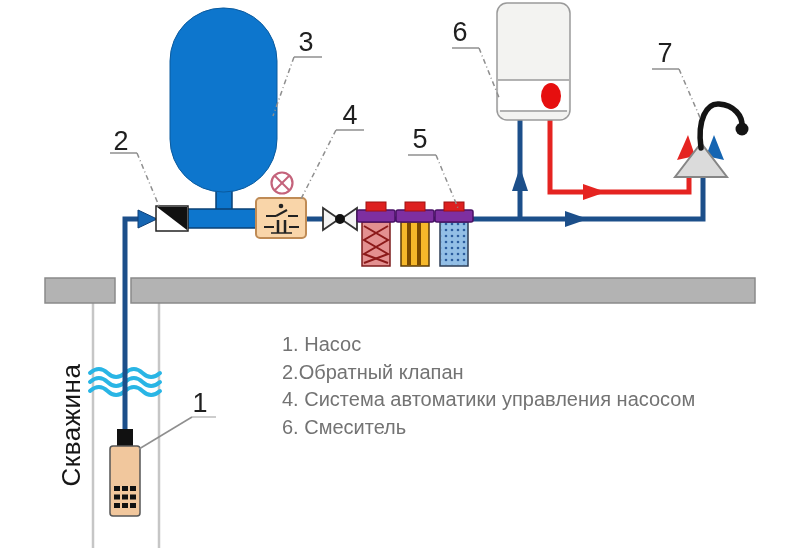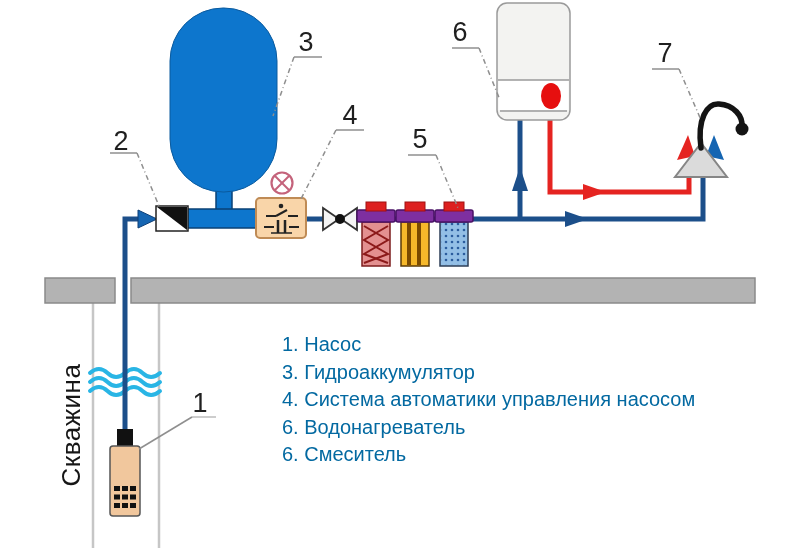--- a/index.html
+++ b/index.html
@@ -11,21 +11,21 @@
   .callout{
     position:absolute;width:30px;text-align:center;
     font-size:27px;line-height:28px;color:#1f1f1f;
   }
   .well-label{
     position:absolute;left:6px;top:410px;width:130px;height:30px;
     text-align:center;font-size:26px;line-height:30px;color:#161616;
     transform:rotate(-90deg);letter-spacing:0.5px;
   }
   .legend{
-    position:absolute;left:282px;top:331px;color:#0369a1;
+    position:absolute;left:282px;top:331px;color:#737373;
     font-size:20px;line-height:27.5px;white-space:nowrap;
   }
 </style>
 </head>
 <body>
 
 <div id="stage">
 
   <svg id="diagram-svg" width="800" height="550" viewBox="0 0 800 550">
     <defs>
@@ -169,19 +169,18 @@
   <div class="callout" style="left:291px;top:28px">3</div>
   <div class="callout" style="left:335px;top:101px">4</div>
   <div class="callout" style="left:405px;top:125px">5</div>
   <div class="callout" style="left:445px;top:18px">6</div>
   <div class="callout" style="left:650px;top:39px">7</div>
 
   <div class="well-label">Скважина</div>
 
   <div class="legend">
     <div>1. Насос</div>
-    <div>3. Гидроаккумулятор</div>
+    <div>2.Обратный клапан</div>
     <div>4. Система автоматики управления насосом</div>
-    <div>6. Водонагреватель</div>
     <div>6. Смеситель</div>
   </div>
 
 </div>
 
 </body></html>

